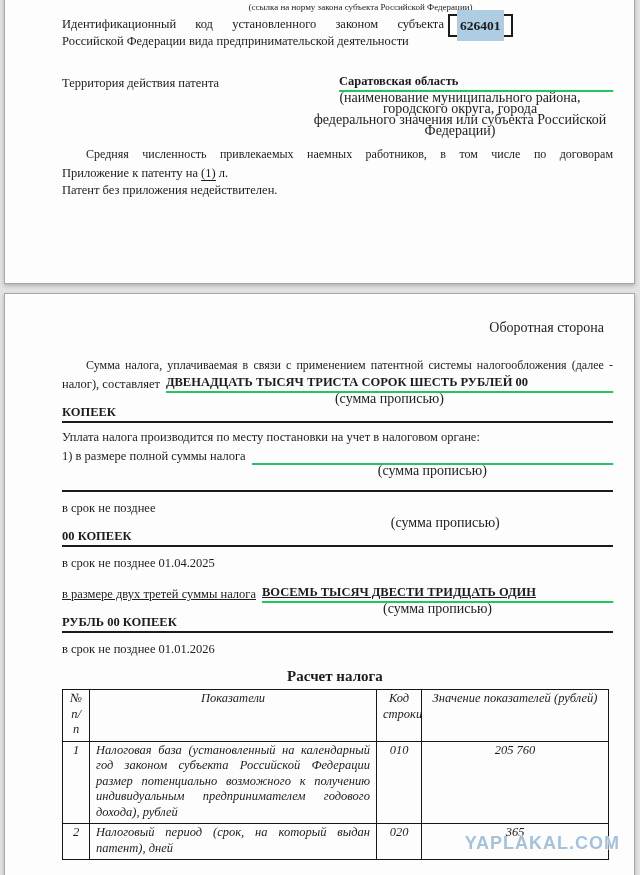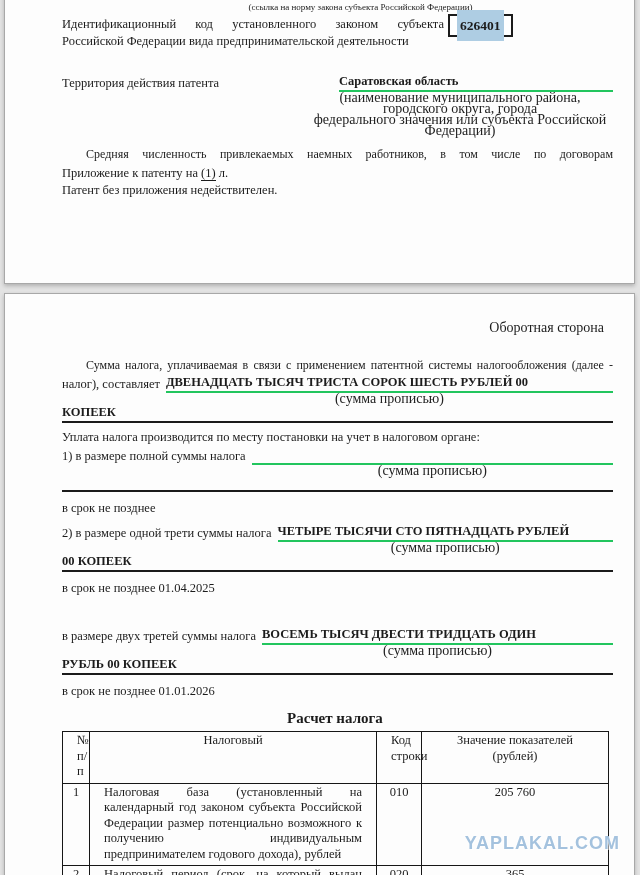--- a/index.html
+++ b/index.html
@@ -44,29 +44,29 @@
 
   .territory{margin-top:23px;gap:32px;}
   .workers{margin-top:10px;}
   .uval{display:inline-block;border-bottom:1.5px solid #1b1b1b;
         padding:0 13px;margin:0 4px;}
   .uval2{border-bottom:1px solid #1b1b1b;}
 
   .corner-note{margin-top:25px;text-align:right;padding-right:9px;font-size:14px;}
   .sum-para{margin-top:21px;}
   .uline-full{border-bottom:2px solid #1b1b1b;font-weight:bold;}
-  .mt2{margin-top:2px;} .mt6{margin-top:6px;} .mt8{margin-top:8px;} .mt12{margin-top:29px;}
+  .mt2{margin-top:2px;} .mt6{margin-top:6px;} .mt8{margin-top:8px;} .mt12{margin-top:12px;text-decoration:underline;}
   .blankline{border-bottom:2px solid #1b1b1b;height:13px;margin-top:3px;}
 
   .table-title{font-weight:bold;text-align:center;margin-top:10px;margin-bottom:4px;
                font-size:15px;width:546px;}
   table{border-collapse:collapse;width:546px;table-layout:fixed;
         font-size:12.5px;line-height:15.5px;}
-  th,td{border:1.5px solid #161616;vertical-align:top;padding:1px 14px 3px;
-        font-weight:normal;}
+  th,td{border:1.5px solid #161616;vertical-align:top;padding:1px 6px 3px;
+        font-weight:normal;font-style:italic;}
   th{text-align:center;}
   col.c-num{width:27px;} col.c-ind{width:287px;}
   col.c-code{width:45px;} col.c-val{width:187px;}
   td.num,td.code,td.val{text-align:center;padding-left:2px;padding-right:2px;}
   td.ind{text-align:justify;}
 
   .watermark{position:absolute;top:835px;right:20px;z-index:6;
              font-family:"Liberation Sans","DejaVu Sans",sans-serif;
              font-weight:bold;font-size:18px;letter-spacing:1px;
              color:var(--watermark);
@@ -132,24 +132,20 @@
       <span class="fill"></span>
     </div>
     <div class="noteline">
       <span class="ghost">1) в размере полной суммы налога</span>
       <span class="n">(сумма прописью)</span>
     </div>
     <div class="blankline"></div>
 
     <div class="mt8">в срок не позднее</div>
 
-    <div class="field mt6">
-      <span class="lbl">2) в размере одной трети суммы налога</span>
-      <span class="fill">ЧЕТЫРЕ ТЫСЯЧИ СТО ПЯТНАДЦАТЬ РУБЛЕЙ</span>
-    </div>
     <div class="noteline">
       <span class="ghost">2) в размере одной трети суммы налога</span>
       <span class="n">(сумма прописью)</span>
     </div>
     <div class="uline-full">00 КОПЕЕК</div>
 
     <div class="mt8">в срок не позднее 01.04.2025</div>
 
     <div class="field mt12">
       <span class="lbl">в размере двух третей суммы налога</span>
@@ -168,21 +164,21 @@
     <table>
       <colgroup>
           <col class="c-num">
           <col class="c-ind">
           <col class="c-code">
           <col class="c-val">
         </colgroup>
       <thead>
         <tr>
           <th>№ п/п</th>
-          <th>Налоговый</th>
+          <th>Показатели</th>
           <th>Код строки</th>
           <th>Значение показателей (рублей)</th>
         </tr>
       </thead>
       <tbody>
         <tr>
           <td class="num">1</td>
           <td class="ind">Налоговая база (установленный на календарный год законом субъекта Российской Федерации размер потенциально возможного к получению индивидуальным предпринимателем годового дохода), рублей</td>
           <td class="code">010</td>
           <td class="val">205 760</td>

